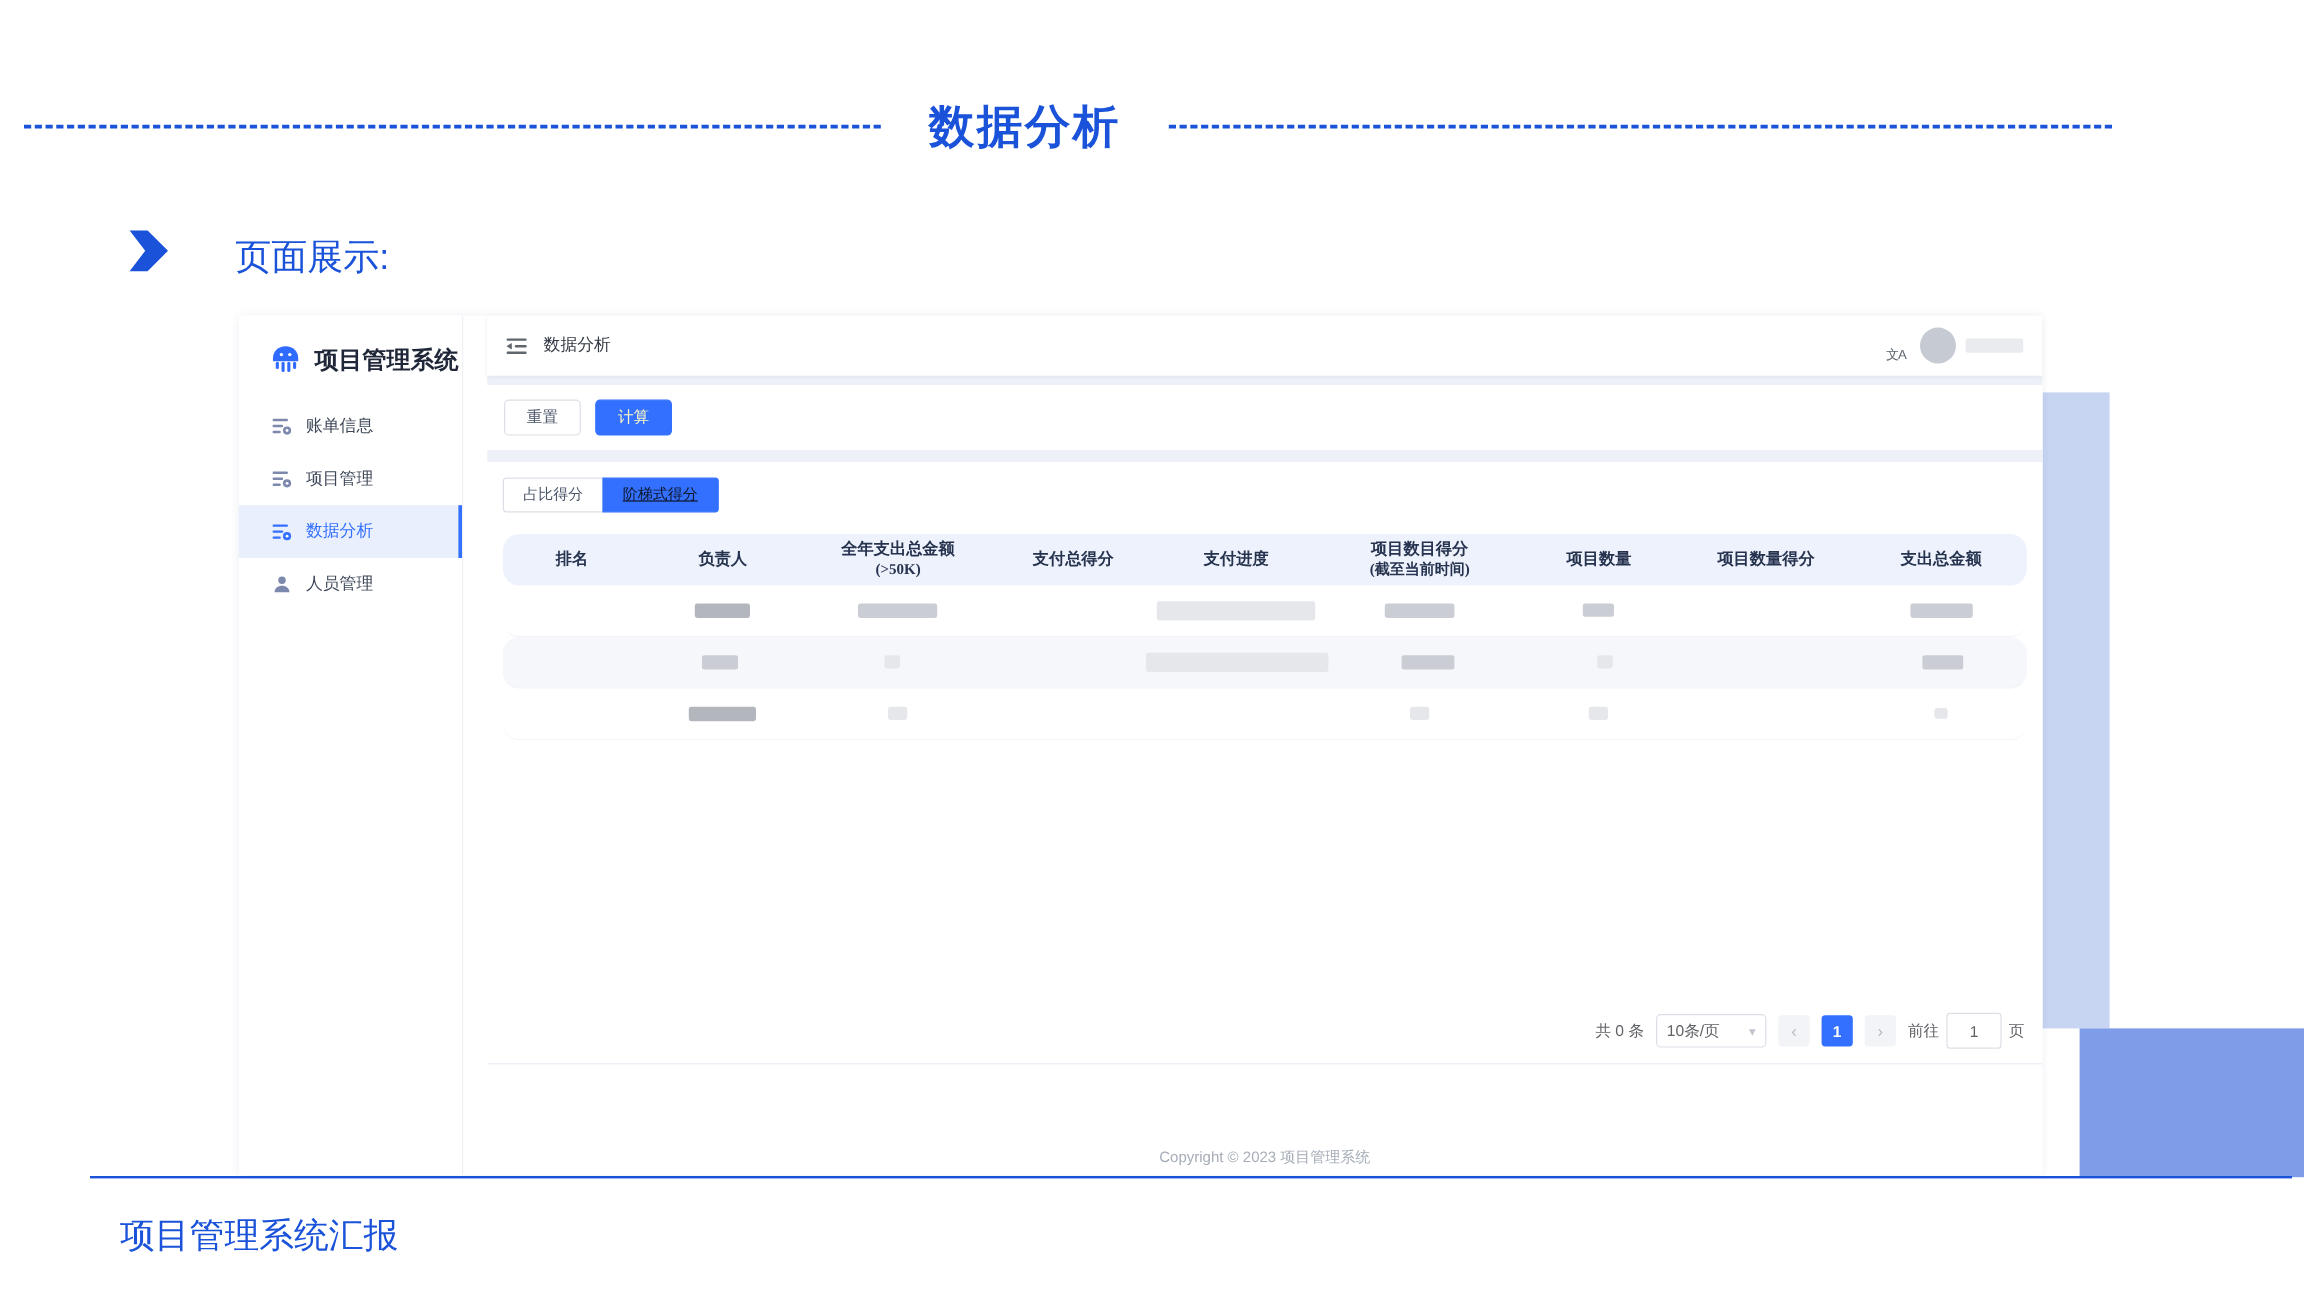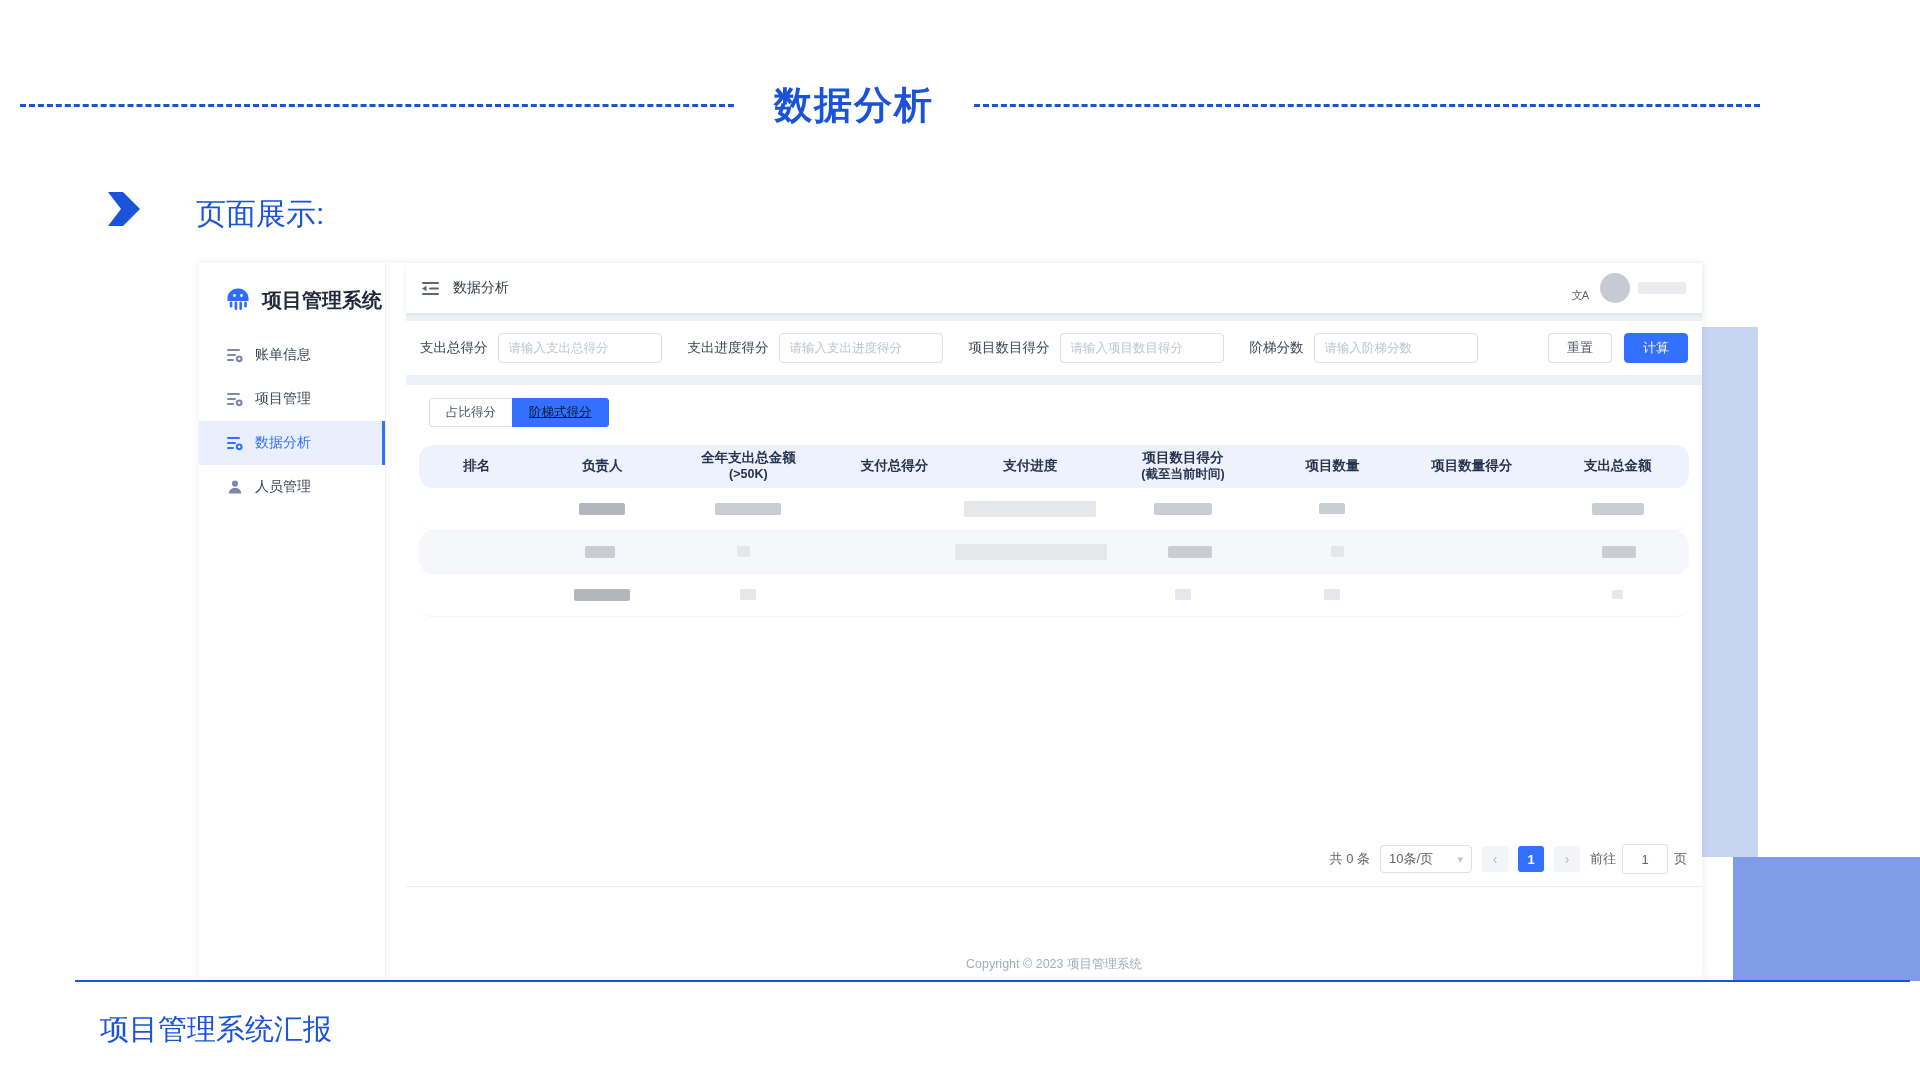--- a/index.html
+++ b/index.html
@@ -49,30 +49,30 @@
   .filter .flabel{font-size:13.5px;color:#3c4450;margin-right:10px;white-space:nowrap;}
   .filter input{width:142px;height:28px;border:1px solid #dcdfe6;border-radius:4px;padding:0 10px;font-size:12.5px;color:#333;outline:none;}
   .filter input::placeholder{color:#bfc4cc;}
   .fbtns{display:flex;align-items:center;gap:12px;}
   .btn{height:30px;min-width:64px;border-radius:4px;font-size:13px;display:flex;align-items:center;justify-content:center;cursor:pointer;box-sizing:border-box;}
   .btn.ghost{background:#fff;border:1px solid #dcdfe6;color:#4a5568;}
   .btn.primary{background:var(--primary);border:1px solid var(--primary);color:#fef9c3;}
 
   .card{flex:1;background:#fff;padding:13px 13px 0;display:flex;flex-direction:column;border-bottom:1px solid #e9edf4;min-height:0;}
   .tabs{display:flex;}
-  .tab{height:27px;padding:0 16px;display:flex;align-items:center;font-size:12.5px;border:1px solid #dcdfe6;background:#fff;color:#4a5568;cursor:pointer;margin-left:10px;}
+  .tab{height:27px;padding:0 16px;display:flex;align-items:center;font-size:12.5px;border:1px solid #dcdfe6;background:#fff;color:#4a5568;cursor:pointer;}
   .tab:first-child{border-radius:3px 0 0 3px;}
   .tab:last-child{border-radius:0 3px 3px 0;margin-left:-1px;}
   .tab.active{background:var(--primary);border-color:var(--primary);color:#0f172a;text-decoration:underline;}
 
   .table{margin-top:18px;}
   .thead,.trow{display:grid;grid-template-columns:0.85fr 1fr 1.15fr 1fr 1fr 1.25fr 0.95fr 1.1fr 1.05fr;border-radius:14px;}
   .thead{background:var(--header_bg);min-height:38px;align-items:center;}
   .th{display:flex;flex-direction:column;align-items:center;justify-content:center;font-size:13.5px;font-weight:bold;color:#26334f;line-height:1.25;padding:5px 2px;text-align:center;}
-  .th .sub{font-size:12.5px;}
+  .th .sub{font-size:12.5px;font-family:Liberation Serif, serif;}
   .trow{height:42px;align-items:center;border-bottom:1px solid #f2f3f6;}
   .trow.stripe{background:var(--stripe);}
   .td{display:flex;align-items:center;justify-content:center;}
   .redact{border-radius:2px;}
   .redact.dark{background:var(--redact_dark);}
   .redact.mid{background:var(--redact_mid);}
   .redact.light{background:var(--redact_light);}
 
   .spacer{flex:1;}
   .pagination{display:flex;justify-content:flex-end;align-items:center;gap:10px;padding:0 2px 12px;color:#606266;font-size:13px;}
@@ -186,38 +186,20 @@
           <div class="user">
             <div class="avatar"></div>
             <div class="name-redact"></div>
           </div>
         </div>
       </header>
 
       <div class="band"></div>
 
       <div class="filterbar">
-        <div class="filters" id="filters">
-            <div class="filter">
-              <span class="flabel">支出总得分</span>
-              <input placeholder="请输入支出总得分" style="">
-            </div>
-            <div class="filter">
-              <span class="flabel">支出进度得分</span>
-              <input placeholder="请输入支出进度得分" style="">
-            </div>
-            <div class="filter">
-              <span class="flabel">项目数目得分</span>
-              <input placeholder="请输入项目数目得分" style="">
-            </div>
-            <div class="filter">
-              <span class="flabel">阶梯分数</span>
-              <input placeholder="请输入阶梯分数" style="">
-            </div>
-          </div>
         <div class="fbtns">
           <div class="btn ghost">重置</div>
           <div class="btn primary">计算</div>
         </div>
       </div>
 
       <div class="band b2"></div>
 
       <div class="card">
         <div class="tabs" id="tabs">

